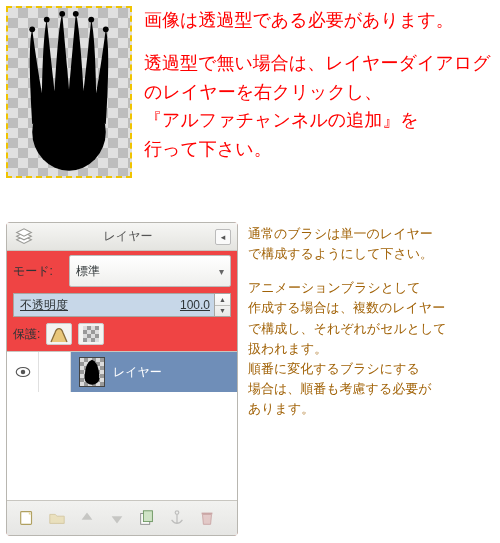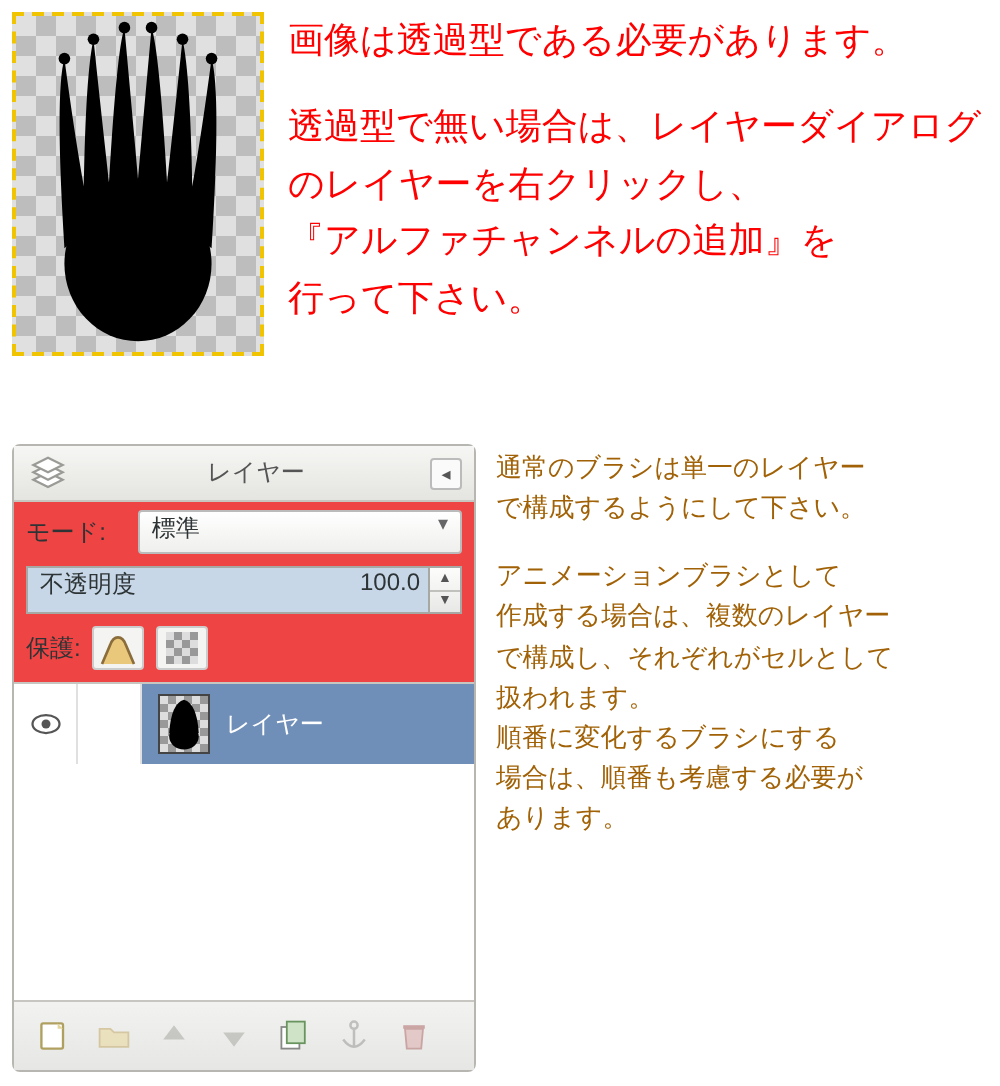--- a/index.html
+++ b/index.html
@@ -61,36 +61,37 @@
     display:flex;align-items:center;justify-content:center;
     font-size:9px;color:#555;
   }
   .row {
     display:flex;align-items:center;
     padding: 4px 6px;
   }
   .row.mode { gap: 16px; }
   .label { color:#2e3436; }
   .mode-select {
-    flex:1; height:22px;
+    flex:1; height:32px;
     border:1px solid #bbb; border-radius:2px;
     background:linear-gradient(#fff,#efefed);
-    display:flex;justify-content:space-between;
+    display:flex;align-items:center;justify-content:space-between;
     padding:0 6px;
   }
   .mode-select .chev { font-size:10px;color:#666; }
 
   .opacity-row {
     margin: 2px 6px 4px 6px;
     border:1px solid #a7a7a3;
     background:#c7d7e8;
     height:24px;
     position:relative;
-    display:flex;justify-content:space-between;
+    display:flex;align-items:center;justify-content:space-between;
     padding:0 20px 0 6px;
+    text-decoration:underline;
   }
   .opacity-row .stepper {
     position:absolute; right:0; top:0; bottom:0;
     width:16px;
     border-left:1px solid #a7a7a3;
     background:linear-gradient(#fdfdfc,#e8e8e6);
     display:flex;flex-direction:column;
   }
   .opacity-row .stepper div {
     flex:1; display:flex;align-items:center;justify-content:center;

